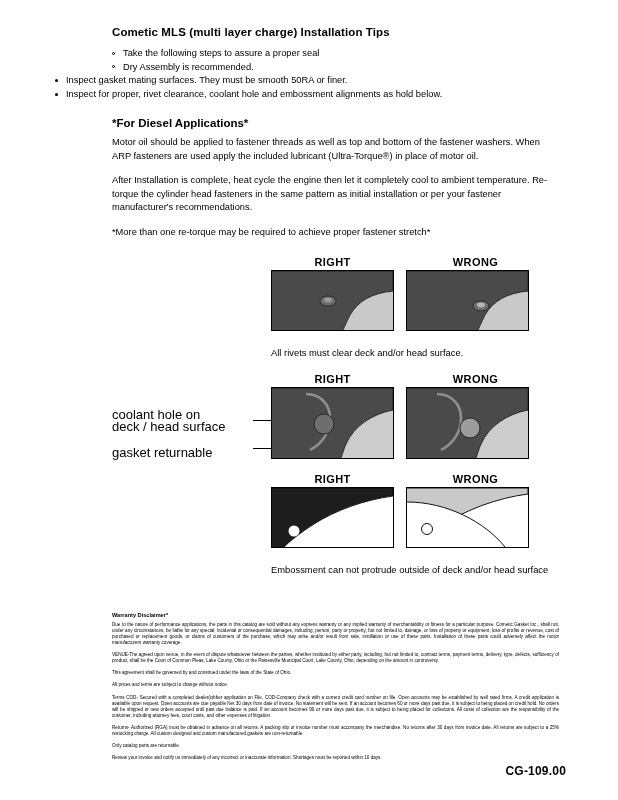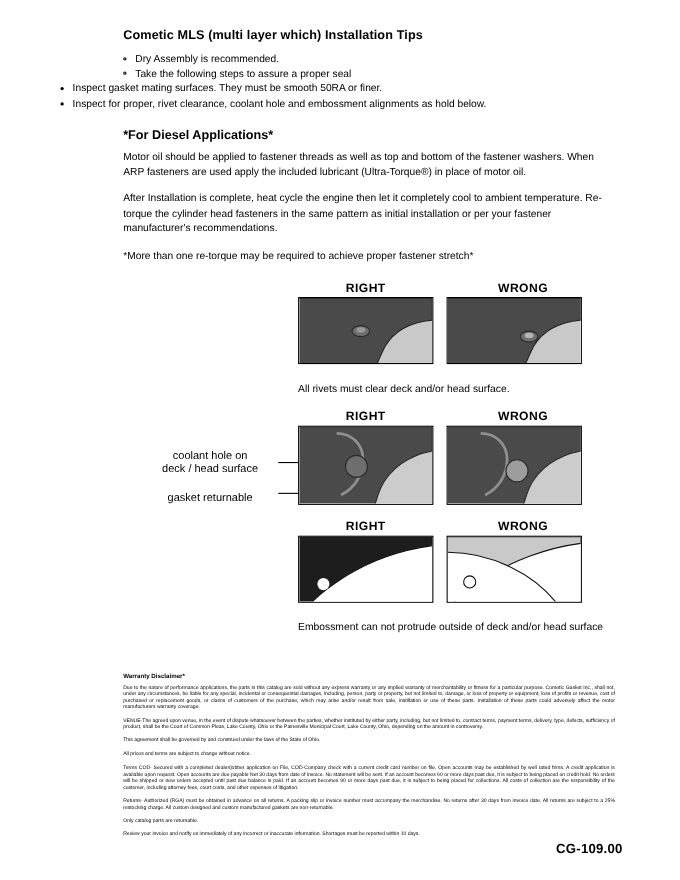--- a/index.html
+++ b/index.html
@@ -133,22 +133,22 @@
     line-height: 12px;
   }
   .caption.wide { width: 300px; }
 
   
   .callouts {
     position: absolute;
     left: 0;
     top: 0;
     width: 158px;
-    text-align: center;
-    font-size: 10px;
+    text-align: left;
+    font-size: 13px;
     line-height: 12px;
   }
   .callout-line {
     position: absolute;
     background: #000;
     height: 1px;
   }
 
   
   .warranty {
@@ -173,25 +173,25 @@
     font-size: 12px;
     font-weight: bold;
     letter-spacing: 0.2px;
   }
 </style>
 </head>
 <body>
 
 <div class="page">
 
-  <h1 class="title">Cometic MLS (multi layer which) Installation Tips</h1>
+  <h1 class="title">Cometic MLS (multi layer charge) Installation Tips</h1>
 
   <ul class="bullet-list">
+    <li><span class="hollow-dot"></span><span>Take the following steps to assure a proper seal</span></li>
     <li><span class="hollow-dot"></span><span>Dry Assembly is recommended.</span></li>
-    <li><span class="hollow-dot"></span><span>Take the following steps to assure a proper seal</span></li>
   </ul>
 
   <ul class="sub-list">
     <li><span class="solid-dot"></span><span>Inspect gasket mating surfaces.  They must be smooth 50RA or finer.</span></li>
     <li><span class="solid-dot"></span><span>Inspect for proper, rivet clearance, coolant hole and embossment alignments as hold below.</span></li>
   </ul>
 
   <h2 class="section-head">*For Diesel Applications*</h2>
   <p class="para">Motor oil should be applied to fastener threads as well as top and bottom of the fastener washers. When ARP fasteners are used apply the included lubricant (Ultra-Torque®) in place of motor oil.</p>
   <p class="para">After Installation is complete, heat cycle the engine then let it completely cool to ambient temperature. Re-torque the cylinder head fasteners in the same pattern as initial installation or per your fastener manufacturer's recommendations.</p>

